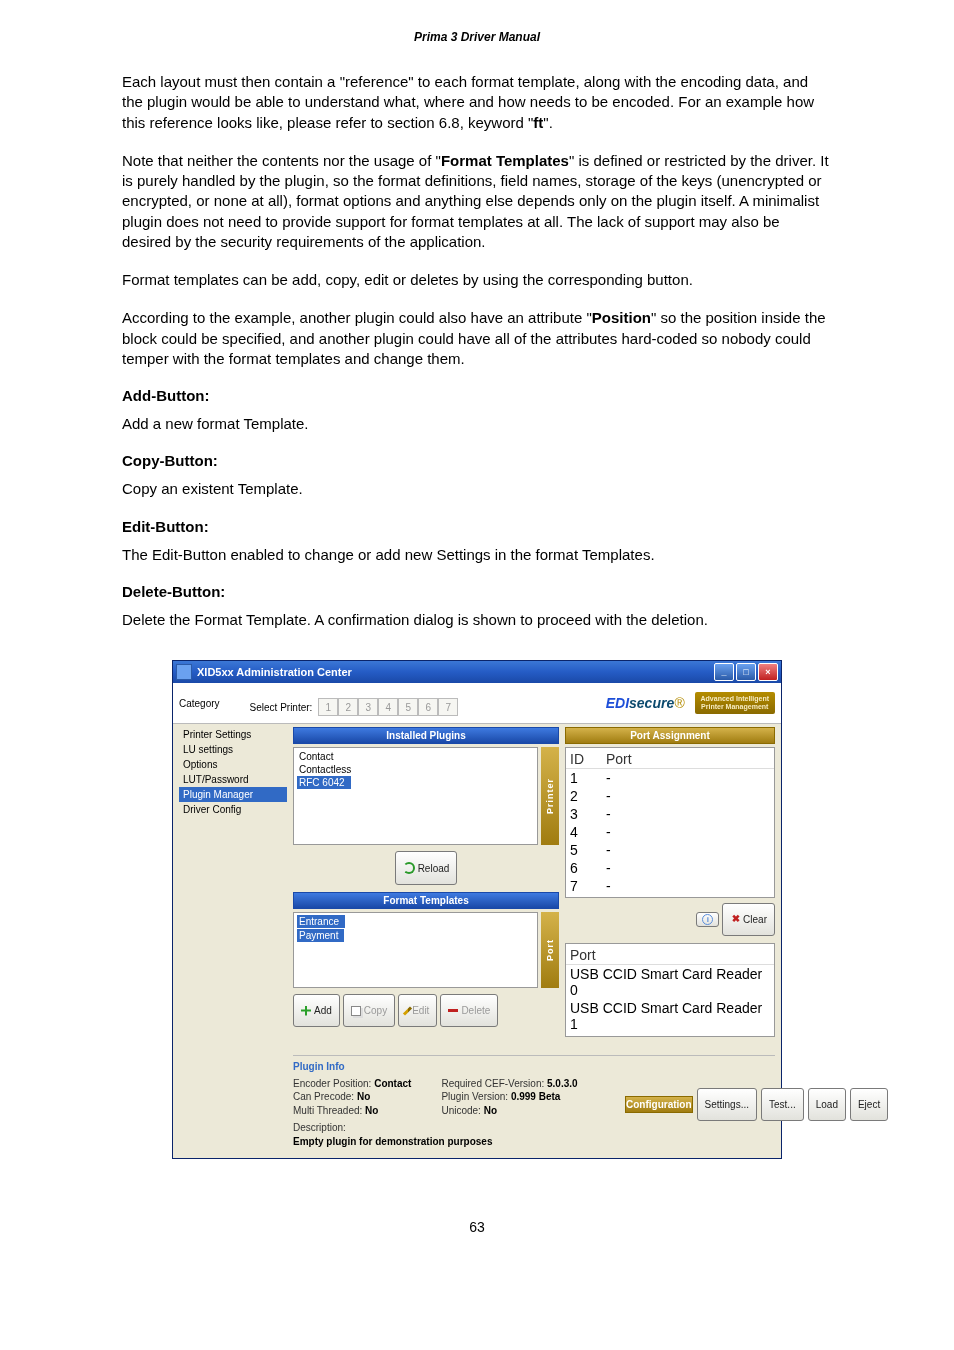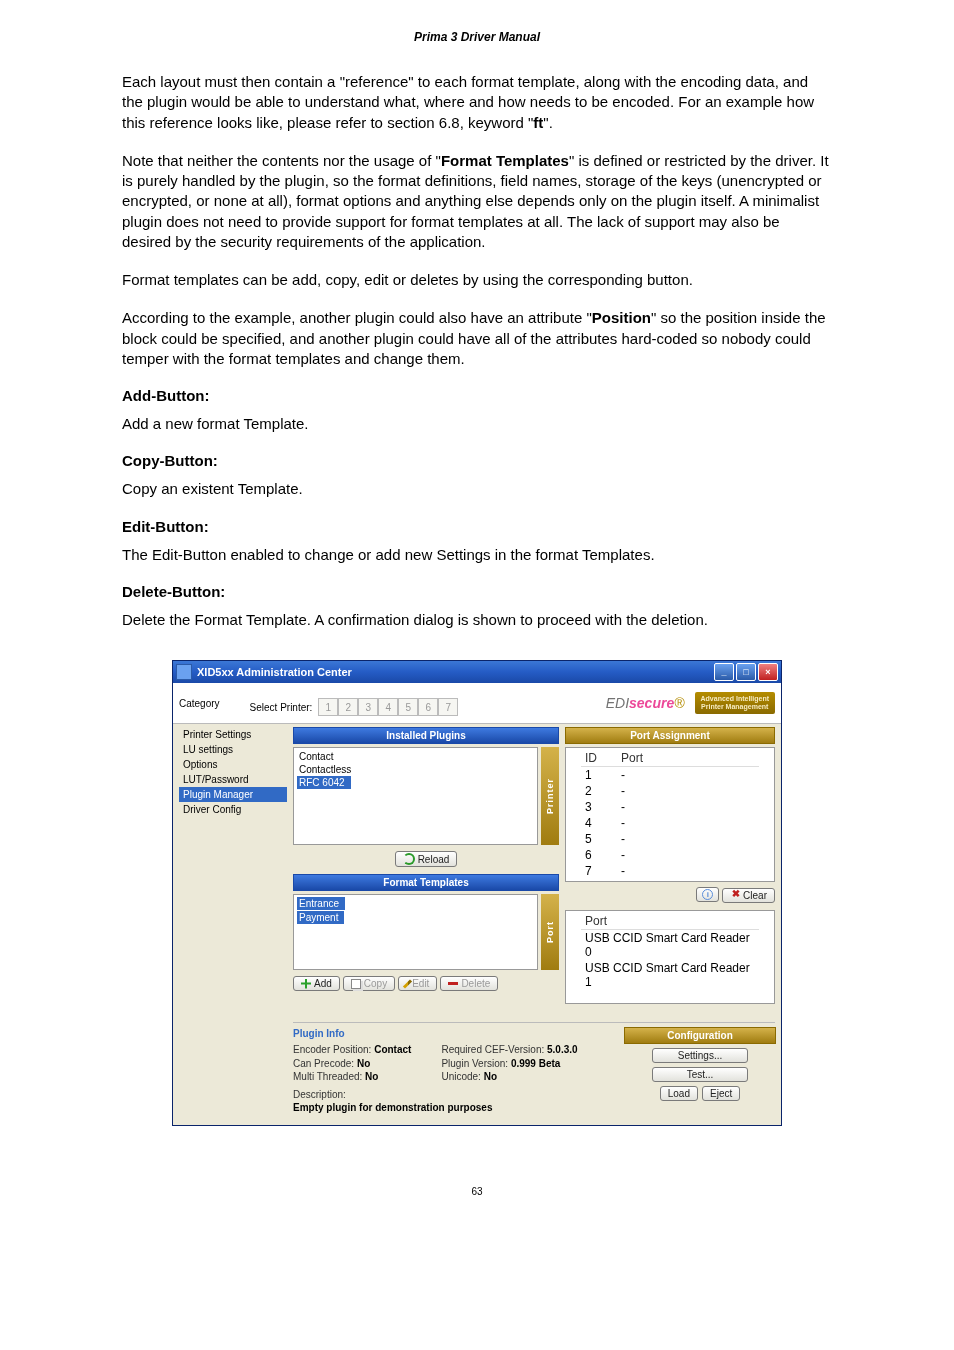--- a/index.html
+++ b/index.html
@@ -28,21 +28,21 @@
     line-height: 1.35;
   }
   .section-label {
     font-weight: bold;
     margin: 14px 0 10px 0;
     font-size: 15px;
   }
   .page-num {
     text-align: center;
     margin-top: 60px;
-    font-size: 10px;
+    font-size: 14px;
   }
   b { font-weight: bold; }
 
   
   .shot-wrap {
     width: 610px;
     margin: 30px auto 12px auto;
   }
   .win {
     border: 1px solid #0a246a;
@@ -85,22 +85,22 @@
   .sel-row .slbl { font-size: 10px; }
   .numbtn {
     width: 18px; height: 16px; border: 1px solid #bbb; background: #f6f6f2;
     display: inline-flex; align-items: center; justify-content: center;
     font-size: 10px; color: #999;
   }
   .brand-strip {
     display: flex; align-items: center; gap: 10px;
   }
   .brand-txt { font-size: 14px; font-style: italic; }
-  .brand-txt .edi { color: #737373; font-weight: normal; }
-  .brand-txt .secure { color: #ec4899; font-weight: bold; }
+  .brand-txt .edi { color: #1d4ed8; font-weight: bold; }
+  .brand-txt .secure { color: #0c4a6e; font-weight: bold; }
   .brand-txt .star { color: #b48c00; }
   .brand-badge {
     background: linear-gradient(#b48c00,#8a6a00);
     color: #f7ecc0;
     font-size: 7px; font-weight: bold;
     padding: 3px 6px;
     border-radius: 2px;
     text-align: center;
     line-height: 1.1;
   }
@@ -167,55 +167,55 @@
   .listbox .li.sel { background: #316ac5; color: #fff; display: inline-block; padding: 1px 6px 1px 2px; }
 
   .row-flex { display: flex; gap: 3px; align-items: stretch; }
 
   .btn-row { display: flex; gap: 3px; margin-top: 3px; }
   .xpbtn {
     border: 1px solid #7a7a7a;
     background: linear-gradient(#fff,#e2e2dc);
     border-radius: 3px;
     font-size: 10px;
-    padding: 1px 7px;
+    padding: 10px 7px;
     display: inline-flex; align-items: center; gap: 3px;
     color: #222;
     cursor: default;
   }
   .xpbtn.dis { color: #9a9a9a; }
   .ico { width: 10px; height: 10px; display: inline-block; }
   .ico.reload { border: 2px solid #2a9a2a; border-radius: 50%; border-left-color: transparent; width: 8px; height: 8px; }
   .ico.plus  { background: #2aa02a; clip-path: polygon(40% 0,60% 0,60% 40%,100% 40%,100% 60%,60% 60%,60% 100%,40% 100%,40% 60%,0 60%,0 40%,40% 40%); }
   .ico.copy  { border: 1px solid #888; background: #fff; box-shadow: 2px 2px 0 #ddd; width:8px; height:8px; }
   .ico.edit  { background: linear-gradient(45deg,#d4a000 50%,#8a6a00 50%); transform: rotate(45deg); width:3px; height:10px; }
   .ico.del   { width:10px; height:3px; background:#c02020; }
   .ico.x     { color:#c02020; font-weight:bold; font-size:10px; line-height:8px; }
   .ico.info  { width:9px;height:9px;border:1px solid #5a8edb;border-radius:50%;color:#5a8edb;font-size:8px;text-align:center;line-height:9px;font-weight:bold; }
   .ico.info::after { content:"i"; }
 
   .table-box {
-    background: #fff; border: 1px solid #999; font-size: 12px; padding: 2px 15px;
+    background: #fff; border: 1px solid #999; font-size: 14px; padding: 2px 0;
     min-height: 78px;
   }
   .table-box .th { display: flex; border-bottom: 1px solid #ddd; color:#333; }
   .table-box .th > div, .table-box .tr > div { padding: 1px 4px; }
   .table-box .c1 { width: 28px; }
   .table-box .c2 { flex: 1; }
   .table-box .tr { display: flex; }
 
   .plugin-info {
     margin-top: 8px;
     border-top: 1px solid #bbb;
     padding-top: 4px;
     display: flex;
     gap: 10px;
   }
   .plugin-info .pi-left { flex: 1; font-size: 10px; line-height: 1.35; }
-  .plugin-info .pi-right { width: 150px; text-align: center; display: flex; flex-direction: column; align-items: center; gap: 4px; }
+  .plugin-info .pi-right { width: 150px; text-align: center; display: flex; align-items: center; gap: 4px; }
   .pi-label-title {
      color:#316ac5; font-weight:bold; font-size:10px; margin-bottom:3px;
   }
   .kv { display: inline-block; }
   .kv .k { color:#333; }
   .kv .v { font-weight:bold; }
   .desc-line { margin-top: 4px; }
   .desc-line .k { color:#333; }
   .desc-line .v { font-weight: bold; }
 

